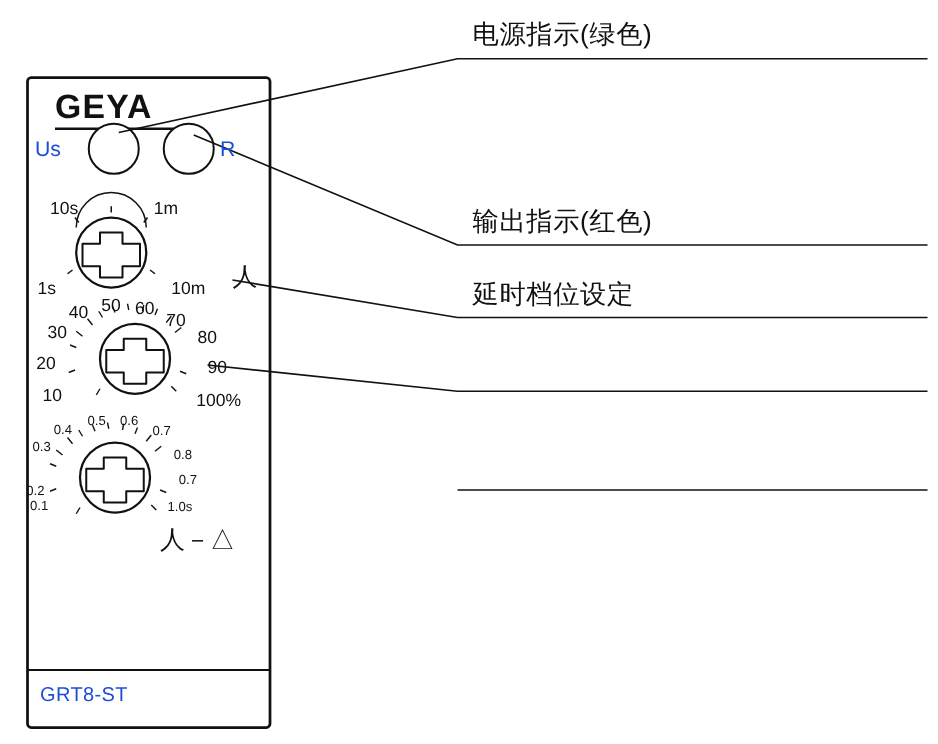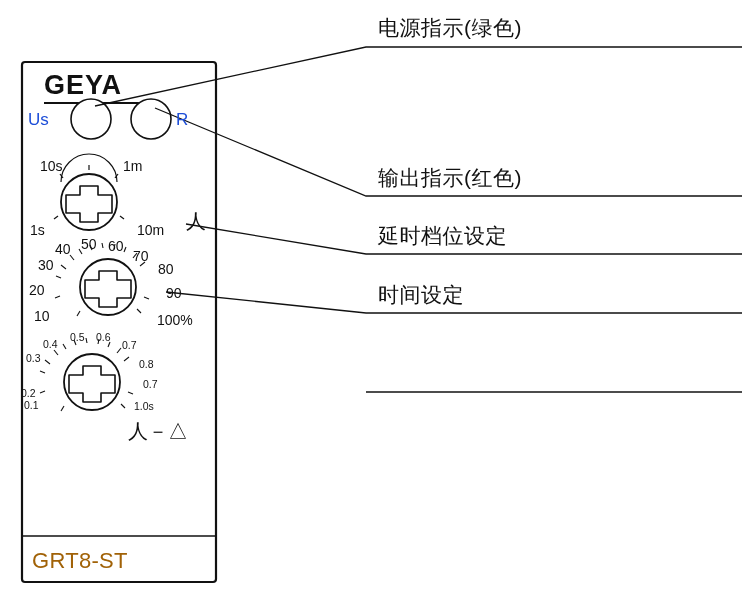--- a/index.html
+++ b/index.html
@@ -34,22 +34,22 @@
     letter-spacing: 0.5px;
   }
   .dev-label {
     position: absolute;
     font-size: 17px;
     color: #1d4ed8;
     white-space: nowrap;
   }
   .model-label {
     position: absolute;
-    font-size: 22px;
-    color: #a16207;
+    font-size: 16px;
+    color: #1d4ed8;
     white-space: nowrap;
     letter-spacing: 0.3px;
   }
   .tick-label {
     position: absolute;
     font-size: 14px;
     color: #111111;
     white-space: nowrap;
   }
   .tick-label.sm {
@@ -190,15 +190,14 @@
   <div class="tick-label sm" style="left:26px; top:352px;">0.3</div>
   <div class="tick-label sm" style="left:139px; top:358px;">0.8</div>
   <div class="tick-label sm" style="left:21px; top:375px;margin-top:12px;">0.2</div>
   <div class="tick-label sm" style="left:143px; top:378px;">0.7</div>
   <div class="tick-label sm" style="left:24px; top:399px;">0.1</div>
   <div class="tick-label sm" style="left:134px; top:400px;">1.0s</div>
 
   <div class="callout-label" style="left:378px; top:16px;">电源指示(绿色)</div>
   <div class="callout-label" style="left:378px; top:166px;">输出指示(红色)</div>
   <div class="callout-label" style="left:378px; top:224px;">延时档位设定</div>
-  <div class="callout-label" style="left:378px; top:283px;">时间设定</div>
 
 </div>
 
 </body></html>

